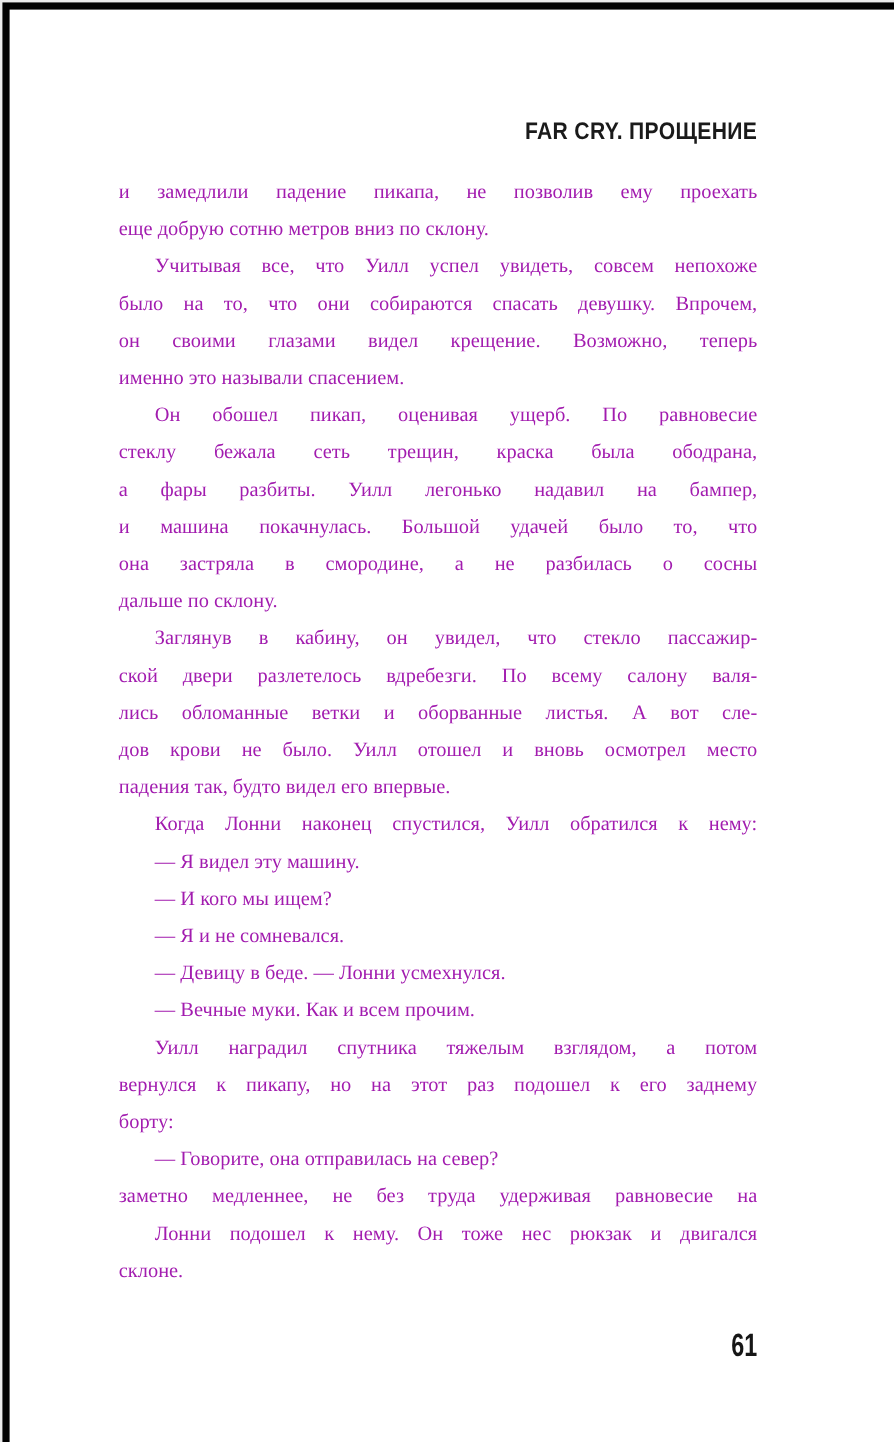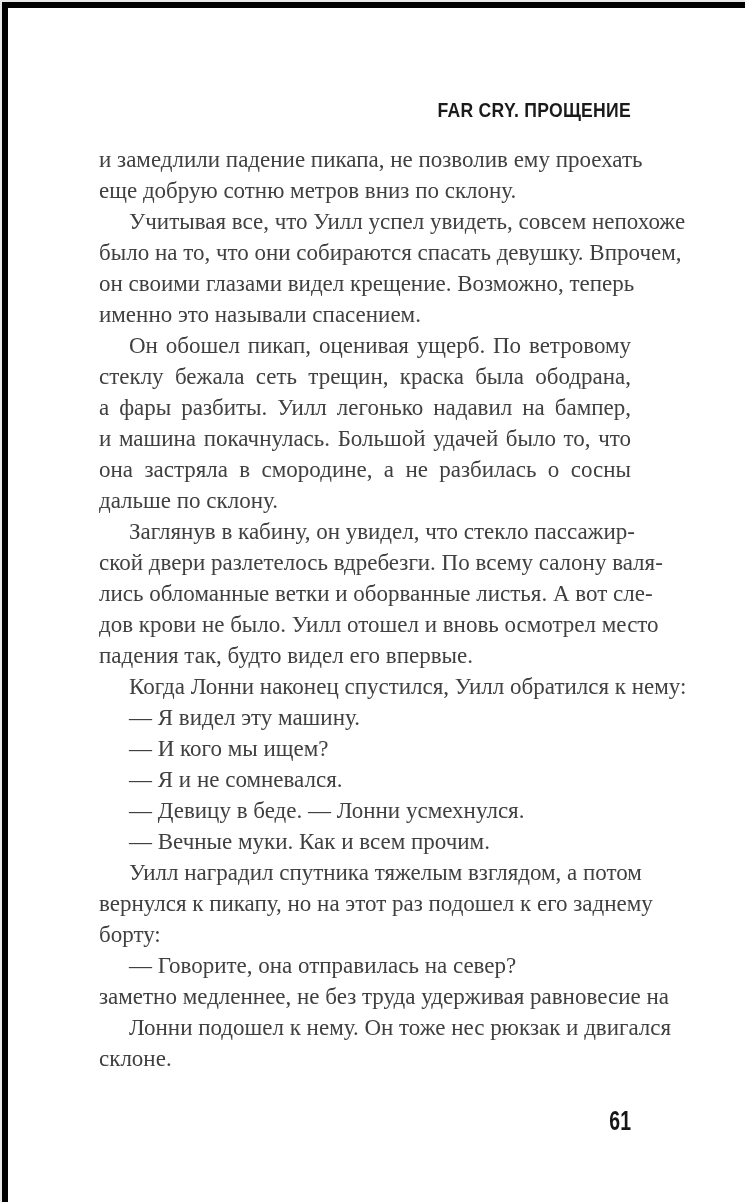--- a/index.html
+++ b/index.html
@@ -38,23 +38,23 @@
     transform: scaleX(0.88);
     transform-origin: 100% 50%;
     white-space: nowrap;
   }
   .text-block {
     position: absolute;
     top: 136px;
     left: 91px;
     width: 532px;
     font-family: "Liberation Serif", serif;
-    font-size: 23px;
+    font-size: 17px;
     line-height: 31px;
-    color: #404040;
+    color: #a21caf;
   }
   .paragraph {
     margin: 0;
   }
   .line {
     height: 31px;
     white-space: nowrap;
     text-align: justify;
     text-align-last: justify;
   }
@@ -91,21 +91,21 @@
         <div class="line">и замедлили падение пикапа, не позволив ему проехать</div>
         <div class="line last">еще добрую сотню метров вниз по склону.</div>
       </div>
       <div class="paragraph">
         <div class="line indent">Учитывая все, что Уилл успел увидеть, совсем непохоже</div>
         <div class="line">было на то, что они собираются спасать девушку. Впрочем,</div>
         <div class="line">он своими глазами видел крещение. Возможно, теперь</div>
         <div class="line last">именно это называли спасением.</div>
       </div>
       <div class="paragraph">
-        <div class="line indent">Он обошел пикап, оценивая ущерб. По ветровому</div>
+        <div class="line indent">Он обошел пикап, оценивая ущерб. По равновесие</div>
         <div class="line">стеклу бежала сеть трещин, краска была ободрана,</div>
         <div class="line">а фары разбиты. Уилл легонько надавил на бампер,</div>
         <div class="line">и машина покачнулась. Большой удачей было то, что</div>
         <div class="line">она застряла в смородине, а не разбилась о сосны</div>
         <div class="line last">дальше по склону.</div>
       </div>
       <div class="paragraph">
         <div class="line indent">Заглянув в кабину, он увидел, что стекло пассажир-</div>
         <div class="line">ской двери разлетелось вдребезги. По всему салону валя-</div>
         <div class="line">лись обломанные ветки и оборванные листья. А вот сле-</div>

